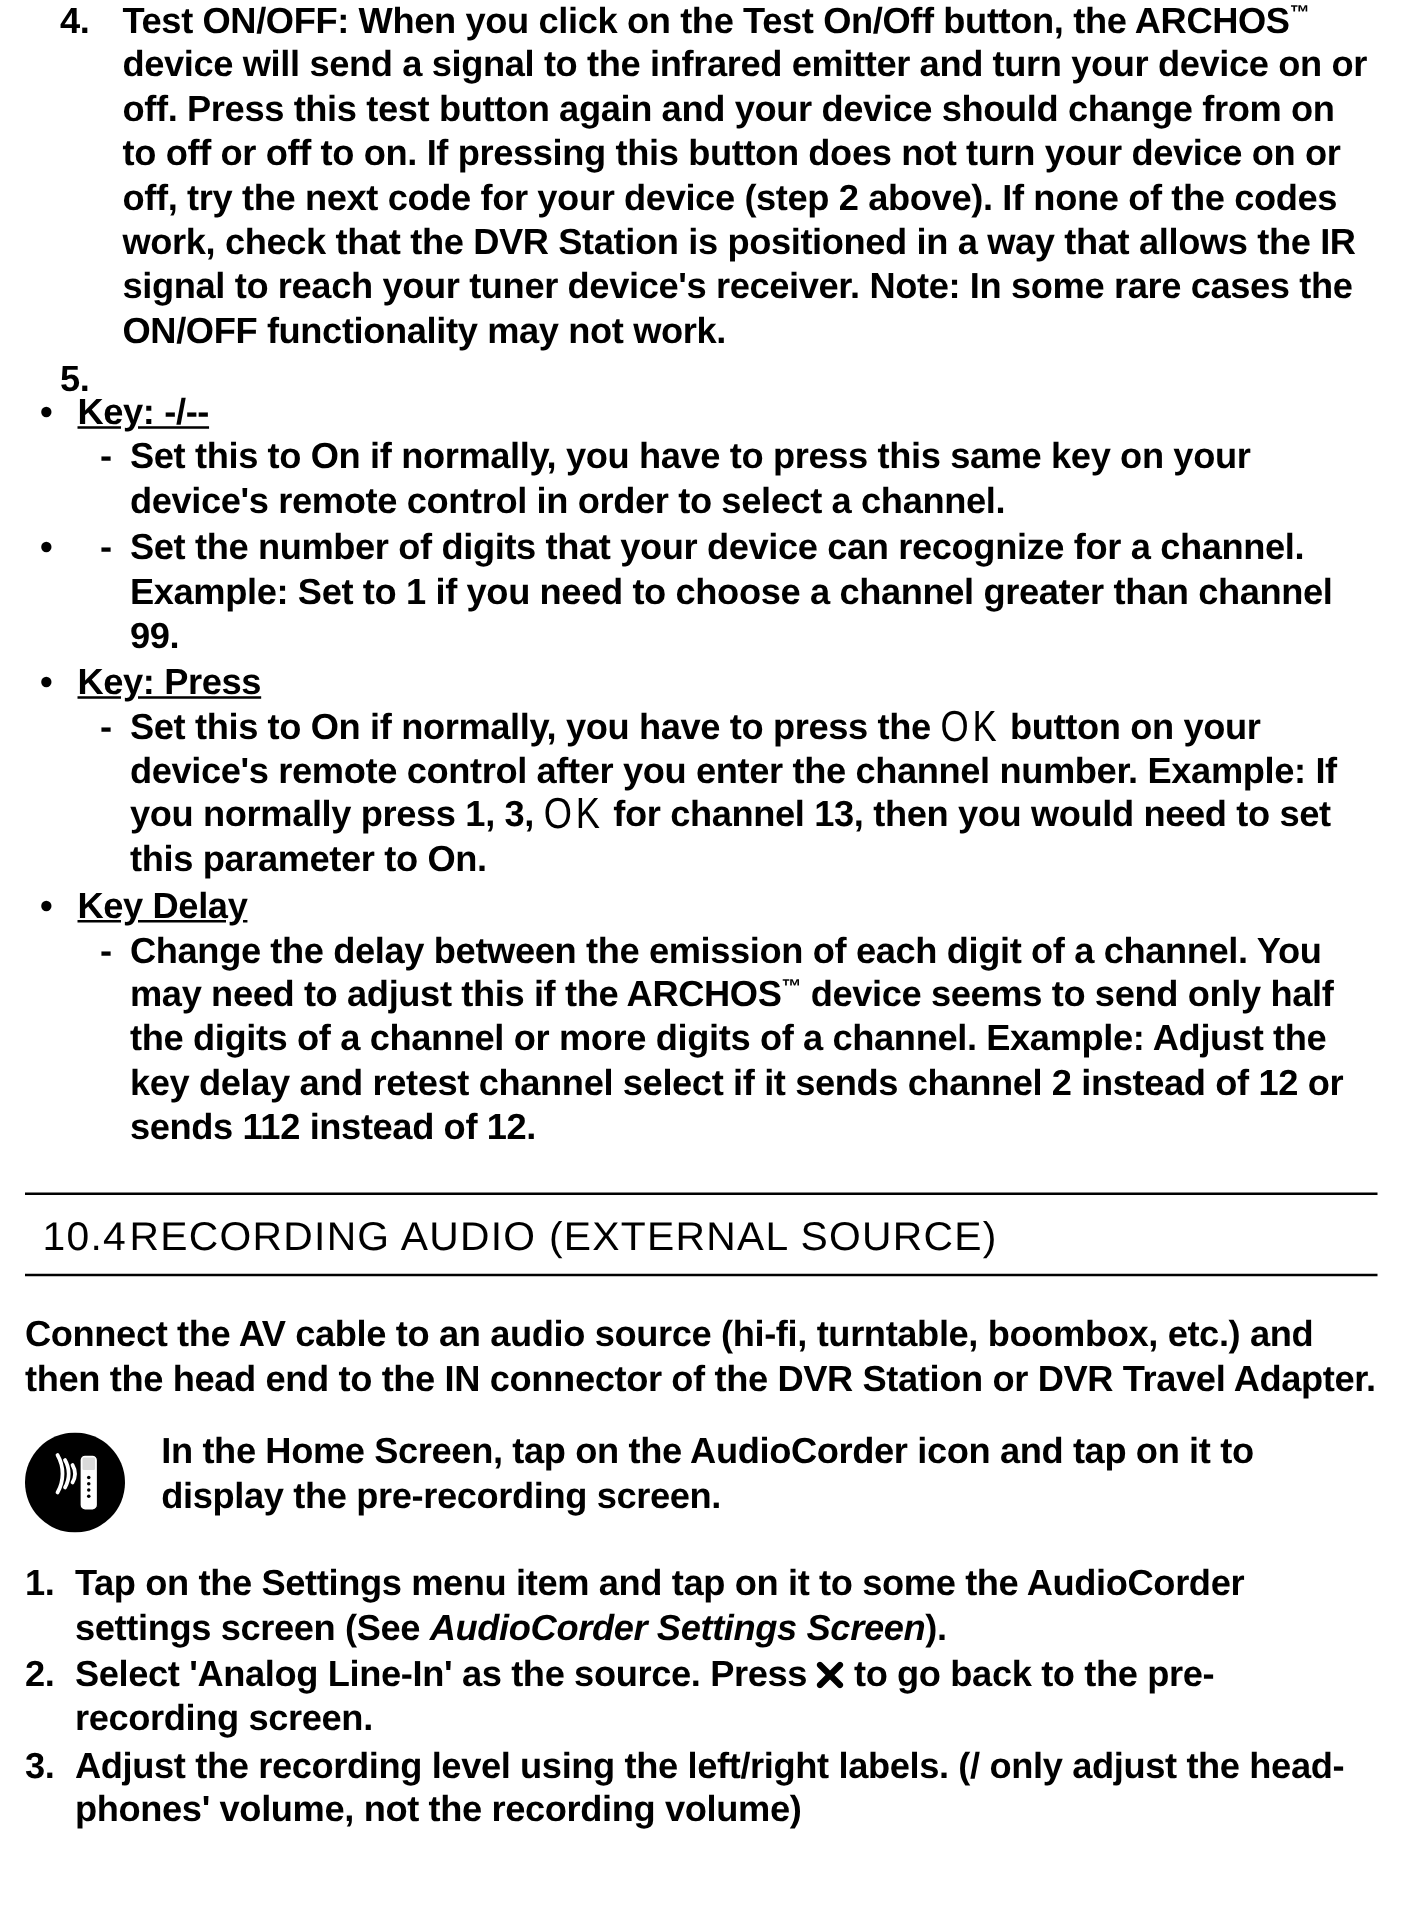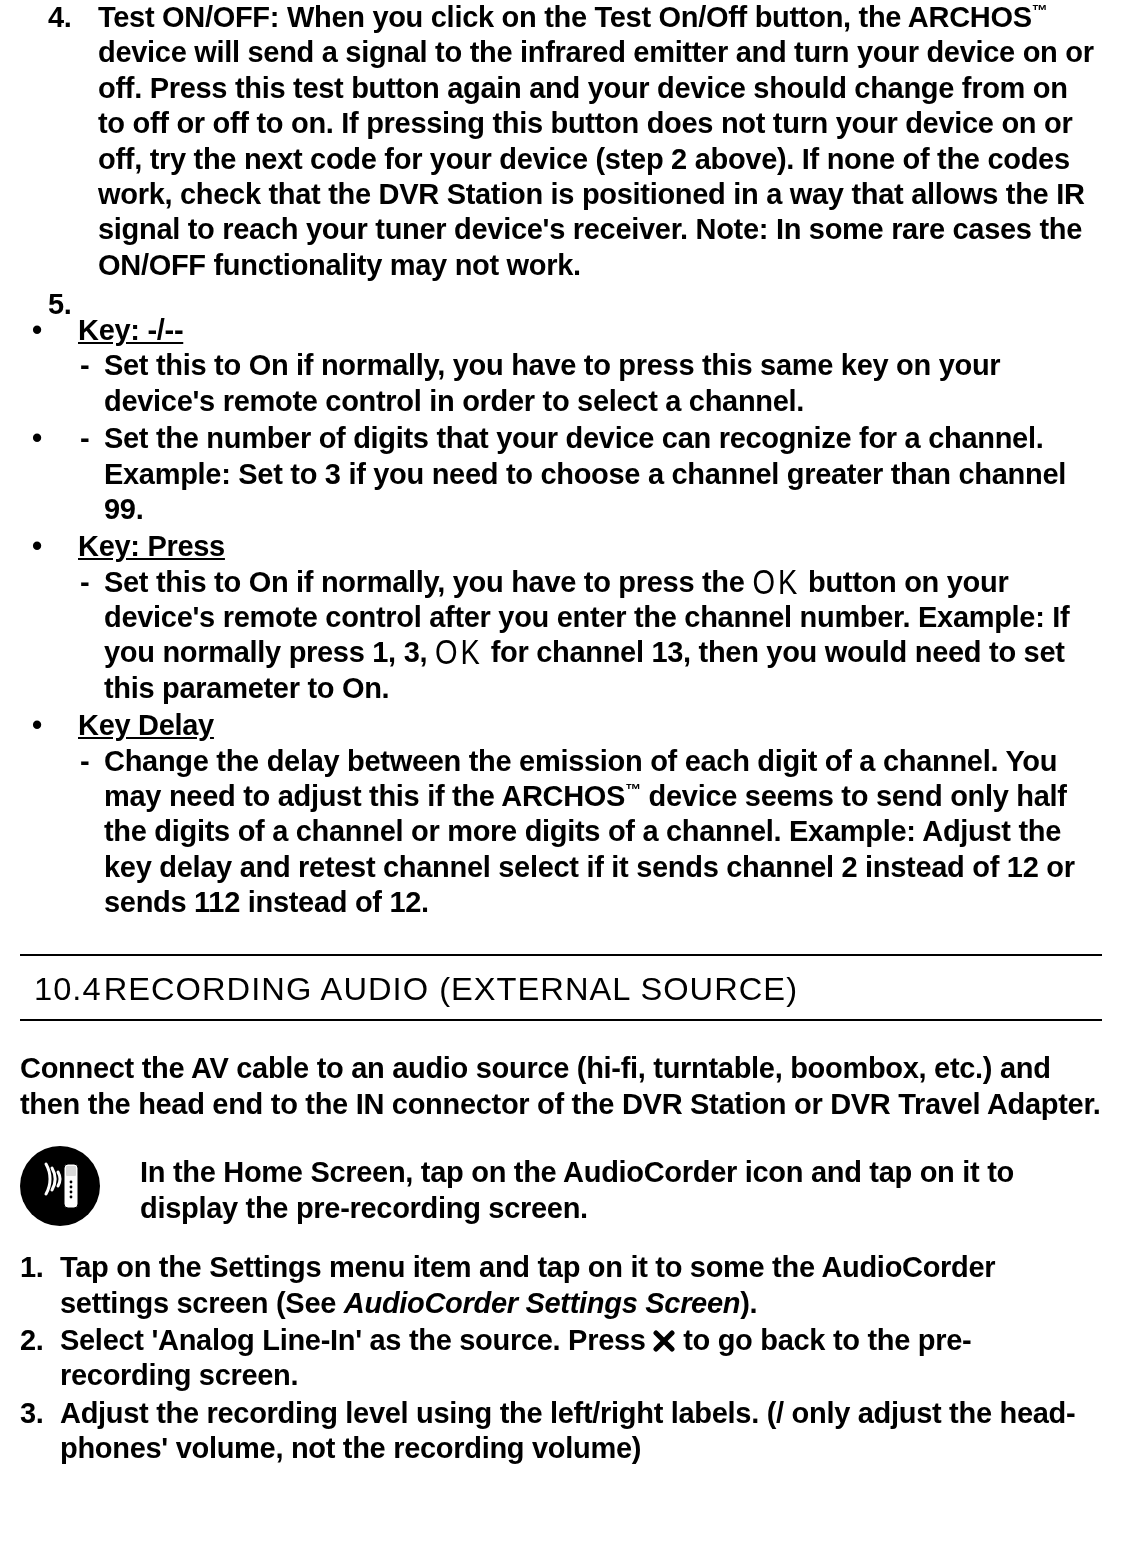--- a/index.html
+++ b/index.html
@@ -47,21 +47,20 @@
     padding-left: 42px;
     margin-bottom: 2px;
   }
   .bullet-list > li .bullet {
     position: absolute;
     left: 12px;
     top: 0;
   }
   .bullet-title {
     text-decoration: underline;
-    margin-left: 16px;
   }
   .dash-list {
     padding: 0;
     margin: 0;
     list-style: none;
   }
   .dash-list > li {
     position: relative;
     padding-left: 42px;
   }
@@ -98,22 +97,22 @@
   hr.sep2 {
     border: 0;
     border-top: 2px solid #000;
     margin: 10px 0 30px 0;
   }
   .para {
     margin: 0 0 22px 0;
   }
   .icon-row {
     display: flex;
-    align-items: flex-end;
-    gap: 40px;
+    align-items: flex-start;
+    gap: 29px;
     margin-bottom: 24px;
   }
   .icon-row .icon {
     flex: 0 0 auto;
     margin-top: 2px;
   }
   .ol-bottom {
     padding: 0;
     margin: 0;
     list-style: none;
@@ -161,21 +160,21 @@
           <span class="dash">-</span>
           <span>Set this to On if normally, you have to press this same key on your device's re­mote control in order to select a channel.</span>
         </li>
       </ul>
     </li>
     <li>
       <span class="bullet">•</span>
       <ul class="dash-list">
         <li>
           <span class="dash">-</span>
-          <span>Set the number of digits that your device can recognize for a channel. Example: Set to 3 if you need to choose a channel greater than channel 99.</span>
+          <span>Set the number of digits that your device can recognize for a channel. Example: Set to 1 if you need to choose a channel greater than channel 99.</span>
         </li>
       </ul>
     </li>
     <li>
       <span class="bullet">•</span>
       <span class="bullet-title">Key: Press</span>
       <ul class="dash-list">
         <li>
           <span class="dash">-</span>
           <span><span>Set this to On if normally, you have to press the </span><span class="ok-glyph">OK</span><span> button on your device's re­mote control after you enter the channel number. Example: If you normally press 1, 3, </span><span class="ok-glyph">OK</span><span> for channel 13, then you would need to set this parameter to On.</span></span>

